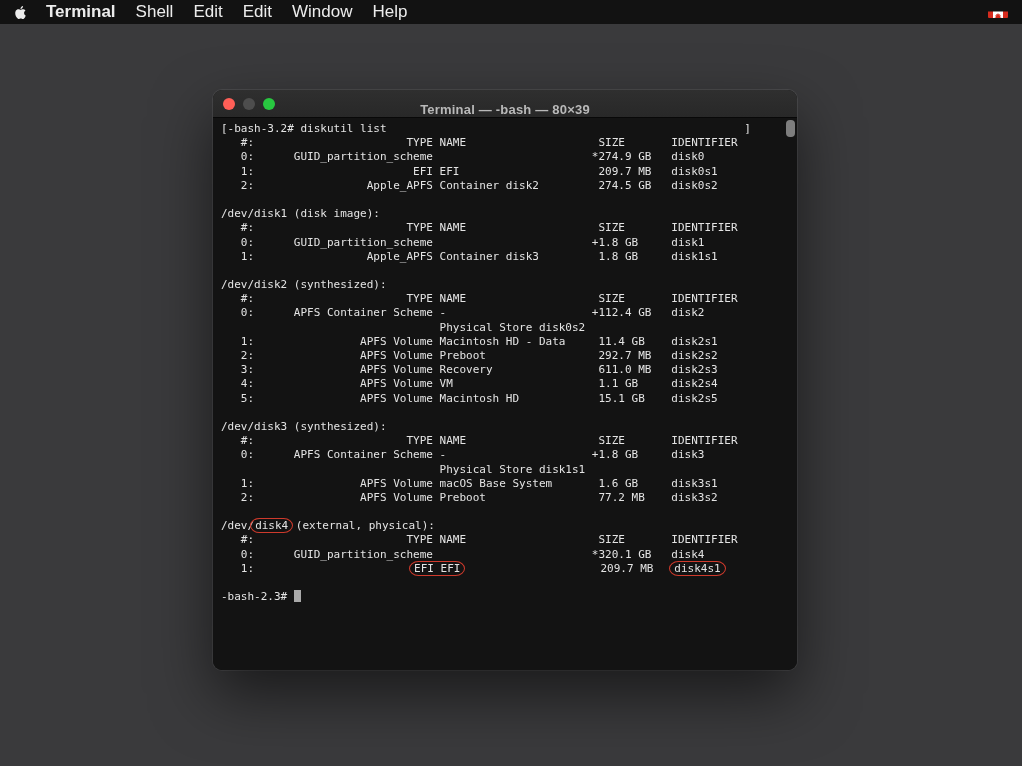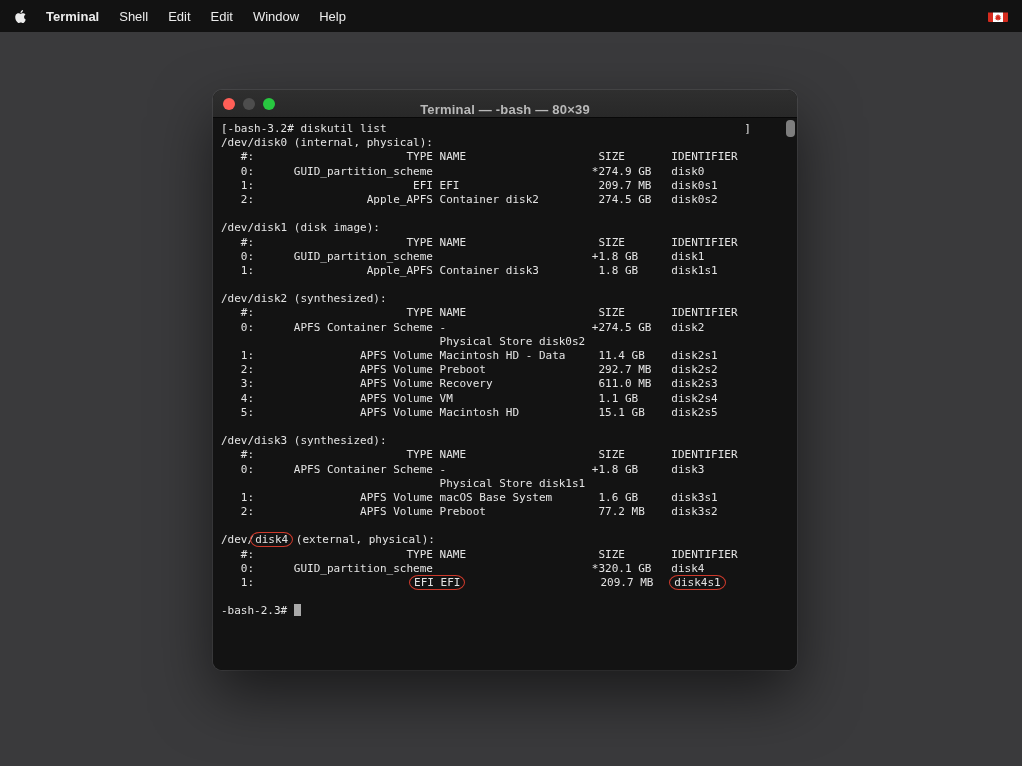--- a/index.html
+++ b/index.html
@@ -7,25 +7,25 @@
     width:1022px; height:766px;
     background:#3a3a3c;
     overflow:hidden;
     position:relative;
     font-family:"Liberation Sans", sans-serif;
     -webkit-font-smoothing:antialiased;
   }
 
   
   .menubar {
-    position:absolute; top:0; left:0; right:0; height:32px;
+    position:absolute; top:0; left:0; right:0; height:24px;
     background:#121212;
     display:flex; align-items:center;
     padding:0 14px; box-sizing:border-box;
-    color:#ececec; font-size:13px;
+    color:#ececec; font-size:17px;
   }
   .apple { width:15px; height:16px; display:flex; align-items:center; margin-right:17px; }
   .apple svg { width:13px; height:15px; display:block; }
   .app-name { font-weight:bold; margin-right:20px; cursor:default; }
   .menu-items { display:flex; }
   .menu-item { margin-right:20px; cursor:default; }
   .menubar-right { margin-left:auto; display:flex; align-items:center; }
   .flag { width:20px; height:11px; display:block; border-radius:1px; overflow:hidden; }
 
   
@@ -116,34 +116,33 @@
     <div class="tl-group">
       <div class="tl close"></div>
       <div class="tl min"></div>
       <div class="tl zoom"></div>
     </div>
     <div class="title">Terminal — -bash — 80×39</div>
   </div>
 
   <div class="term">
       <div class="tline"><span>[-bash-3.2# diskutil list                                                      ]</span></div>
-      <div class="tline"><span>/dev/disk0 (internal, physical):</span></div>
       <div class="tline"><span>   #:                       TYPE NAME                    SIZE       IDENTIFIER</span></div>
       <div class="tline"><span>   0:      GUID_partition_scheme                        *274.9 GB   disk0</span></div>
       <div class="tline"><span>   1:                        EFI EFI                     209.7 MB   disk0s1</span></div>
       <div class="tline"><span>   2:                 Apple_APFS Container disk2         274.5 GB   disk0s2</span></div>
       <div class="tline"><span></span></div>
       <div class="tline"><span>/dev/disk1 (disk image):</span></div>
       <div class="tline"><span>   #:                       TYPE NAME                    SIZE       IDENTIFIER</span></div>
       <div class="tline"><span>   0:      GUID_partition_scheme                        +1.8 GB     disk1</span></div>
       <div class="tline"><span>   1:                 Apple_APFS Container disk3         1.8 GB     disk1s1</span></div>
       <div class="tline"><span></span></div>
       <div class="tline"><span>/dev/disk2 (synthesized):</span></div>
       <div class="tline"><span>   #:                       TYPE NAME                    SIZE       IDENTIFIER</span></div>
-      <div class="tline"><span>   0:      APFS Container Scheme -                      +274.5 GB   disk2</span></div>
+      <div class="tline"><span>   0:      APFS Container Scheme -                      +112.4 GB   disk2</span></div>
       <div class="tline"><span>                                 Physical Store disk0s2</span></div>
       <div class="tline"><span>   1:                APFS Volume Macintosh HD - Data     11.4 GB    disk2s1</span></div>
       <div class="tline"><span>   2:                APFS Volume Preboot                 292.7 MB   disk2s2</span></div>
       <div class="tline"><span>   3:                APFS Volume Recovery                611.0 MB   disk2s3</span></div>
       <div class="tline"><span>   4:                APFS Volume VM                      1.1 GB     disk2s4</span></div>
       <div class="tline"><span>   5:                APFS Volume Macintosh HD            15.1 GB    disk2s5</span></div>
       <div class="tline"><span></span></div>
       <div class="tline"><span>/dev/disk3 (synthesized):</span></div>
       <div class="tline"><span>   #:                       TYPE NAME                    SIZE       IDENTIFIER</span></div>
       <div class="tline"><span>   0:      APFS Container Scheme -                      +1.8 GB     disk3</span></div>

